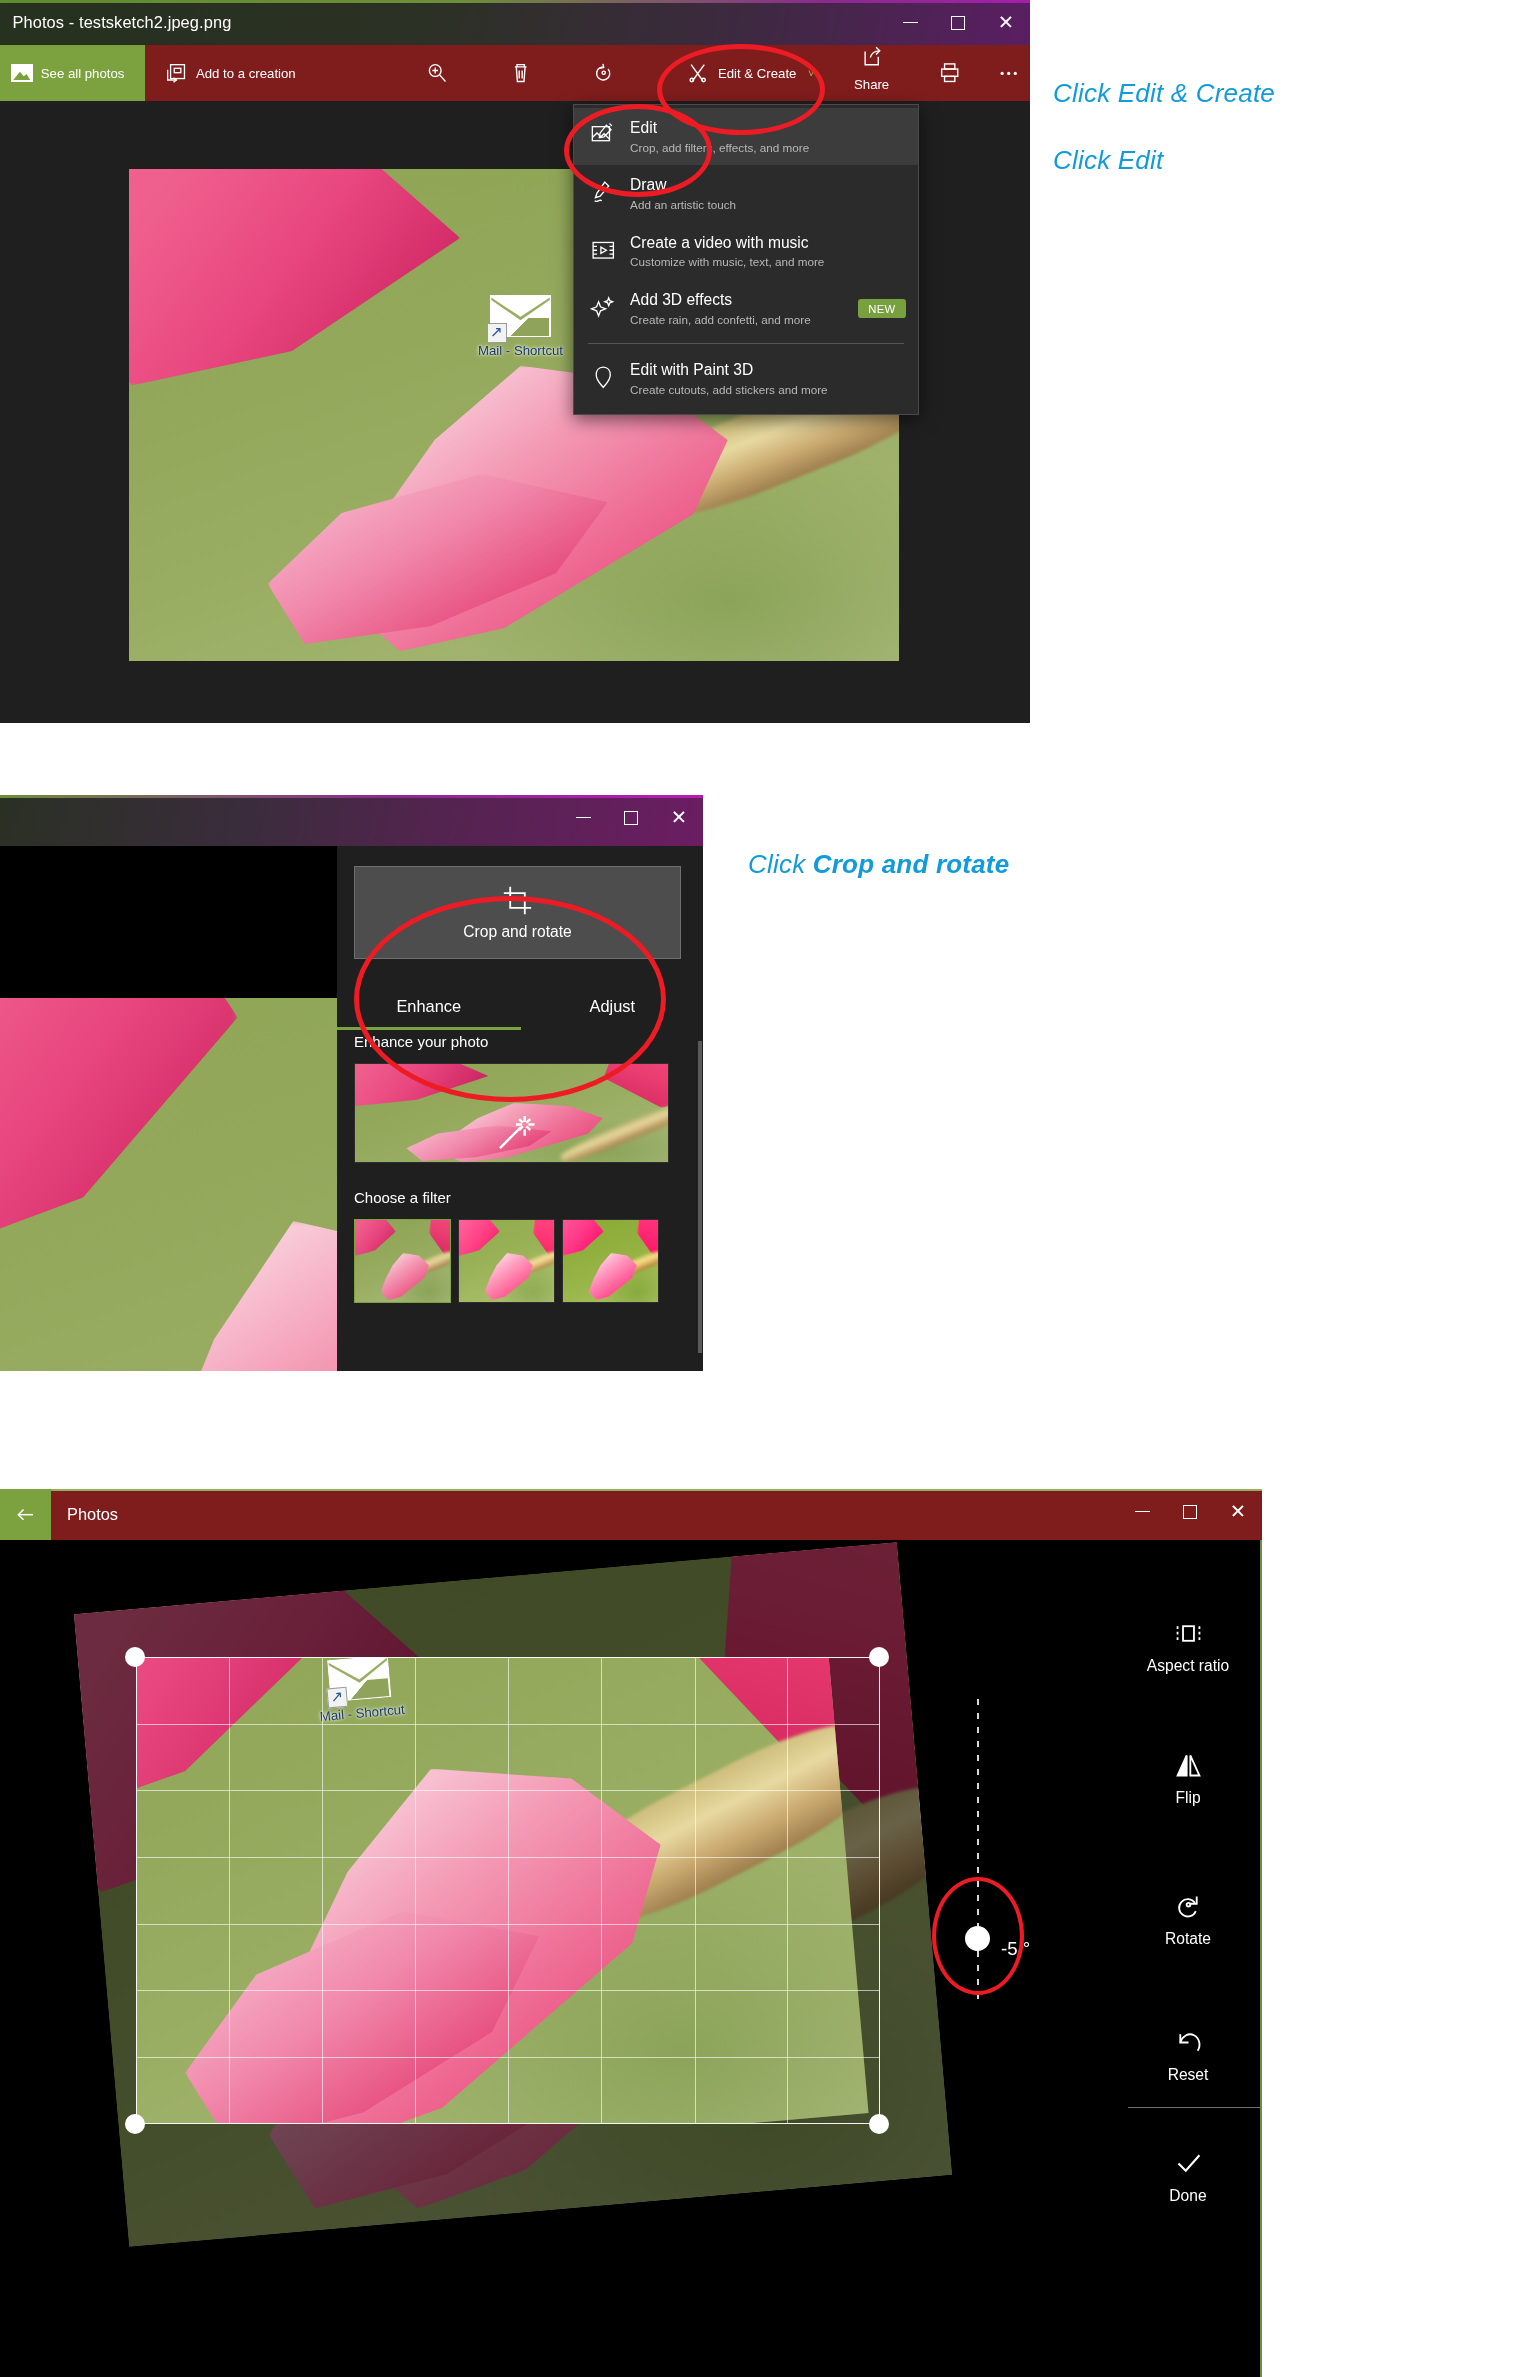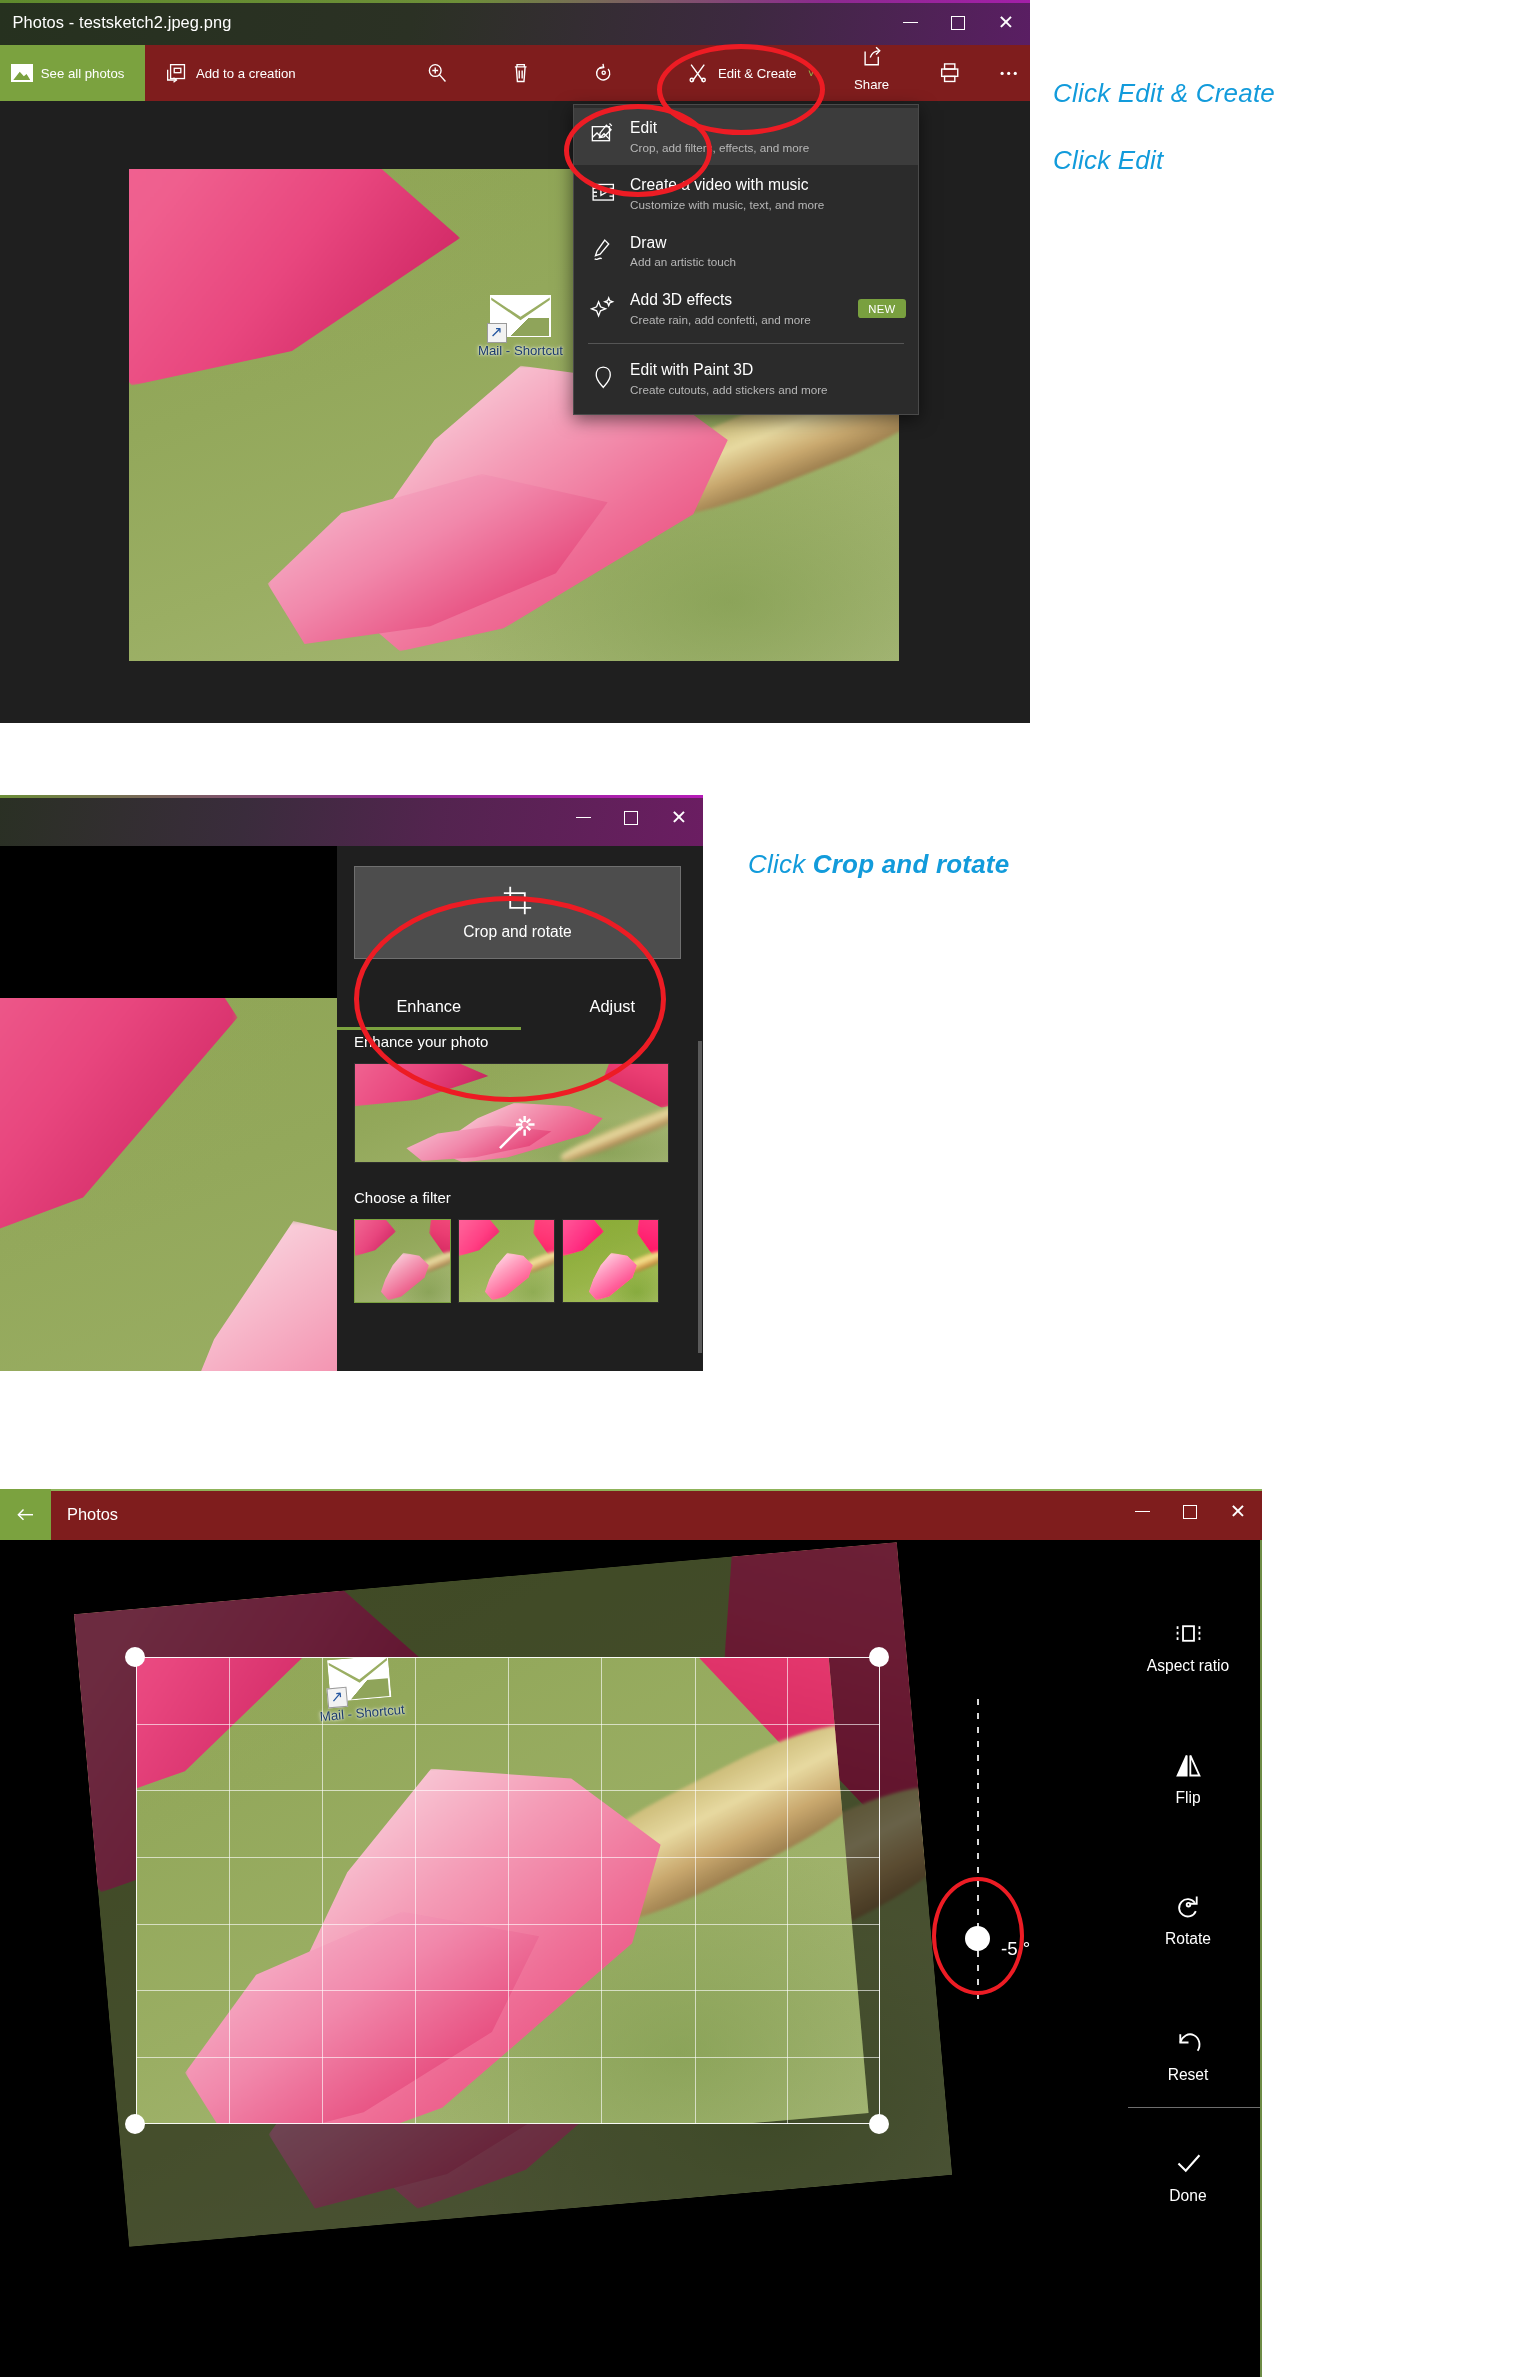--- a/index.html
+++ b/index.html
@@ -438,41 +438,41 @@
         </span>
         <span class="menu-txt">
           <span class="menu-title">Edit</span>
           <span class="menu-sub" style="display:block">Crop, add filters, effects, and more</span>
         </span>
       </div>
 
       <div class="menu-row">
         <span class="menu-ico">
           <svg viewBox="0 0 34 34" fill="none" stroke="#fff" stroke-width="1.7">
+            <path d="M19 4l5 5-11 13-6 2 2-6z"></path>
+              <path d="M6 28c3 3 6-3 9 0"></path>
+          </svg>
+        </span>
+        <span class="menu-txt">
+          <span class="menu-title">Draw</span>
+          <span class="menu-sub" style="display:block">Add an artistic touch</span>
+        </span>
+      </div>
+
+      <div class="menu-row">
+        <span class="menu-ico">
+          <svg viewBox="0 0 34 34" fill="none" stroke="#fff" stroke-width="1.7">
             <rect x="4" y="7" width="26" height="20"></rect>
               <path d="M4 12h5M4 17h5M4 22h5M25 12h5M25 17h5M25 22h5"></path>
             <path d="M14 13l7 4-7 4z"></path>
           </svg>
         </span>
         <span class="menu-txt">
           <span class="menu-title">Create a video with music</span>
           <span class="menu-sub" style="display:block">Customize with music, text, and more</span>
-        </span>
-      </div>
-
-      <div class="menu-row">
-        <span class="menu-ico">
-          <svg viewBox="0 0 34 34" fill="none" stroke="#fff" stroke-width="1.7">
-            <path d="M19 4l5 5-11 13-6 2 2-6z"></path>
-              <path d="M6 28c3 3 6-3 9 0"></path>
-          </svg>
-        </span>
-        <span class="menu-txt">
-          <span class="menu-title">Draw</span>
-          <span class="menu-sub" style="display:block">Add an artistic touch</span>
         </span>
       </div>
 
       <div class="menu-row">
         <span class="menu-ico">
           <svg viewBox="0 0 34 34" fill="none" stroke="#fff" stroke-width="1.7">
             <path d="M11 10l2.5 6.5L20 19l-6.5 2.5L11 28l-2.5-6.5L2 19l6.5-2.5z"></path>
             <path d="M24 5l1.4 3.6L29 10l-3.6 1.4L24 15l-1.4-3.6L19 10l3.6-1.4z"></path>
           </svg>
         </span>

